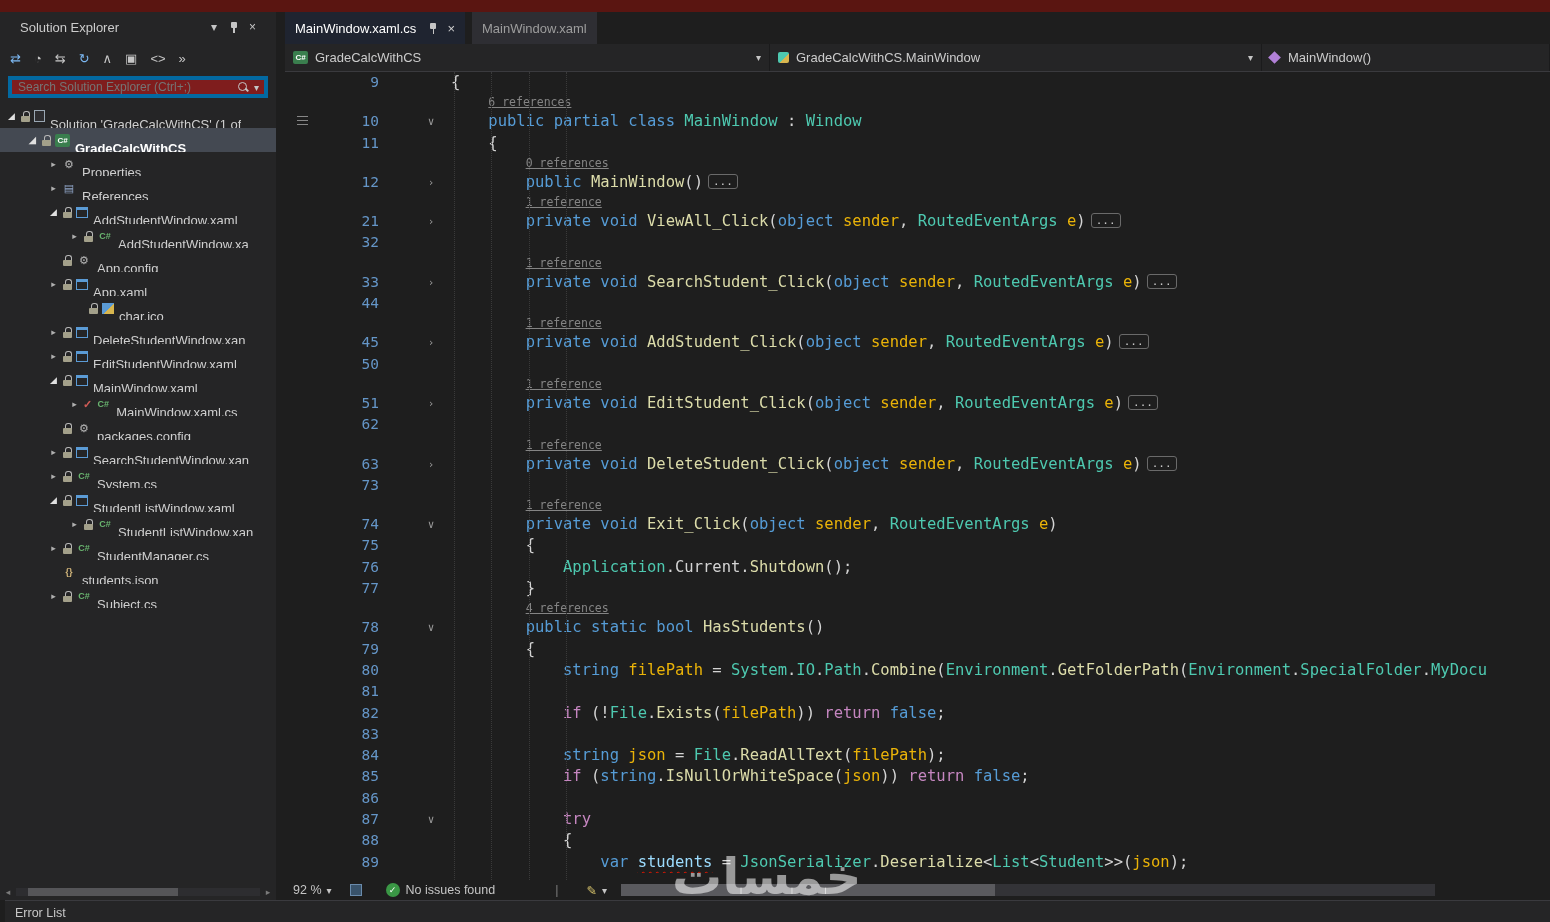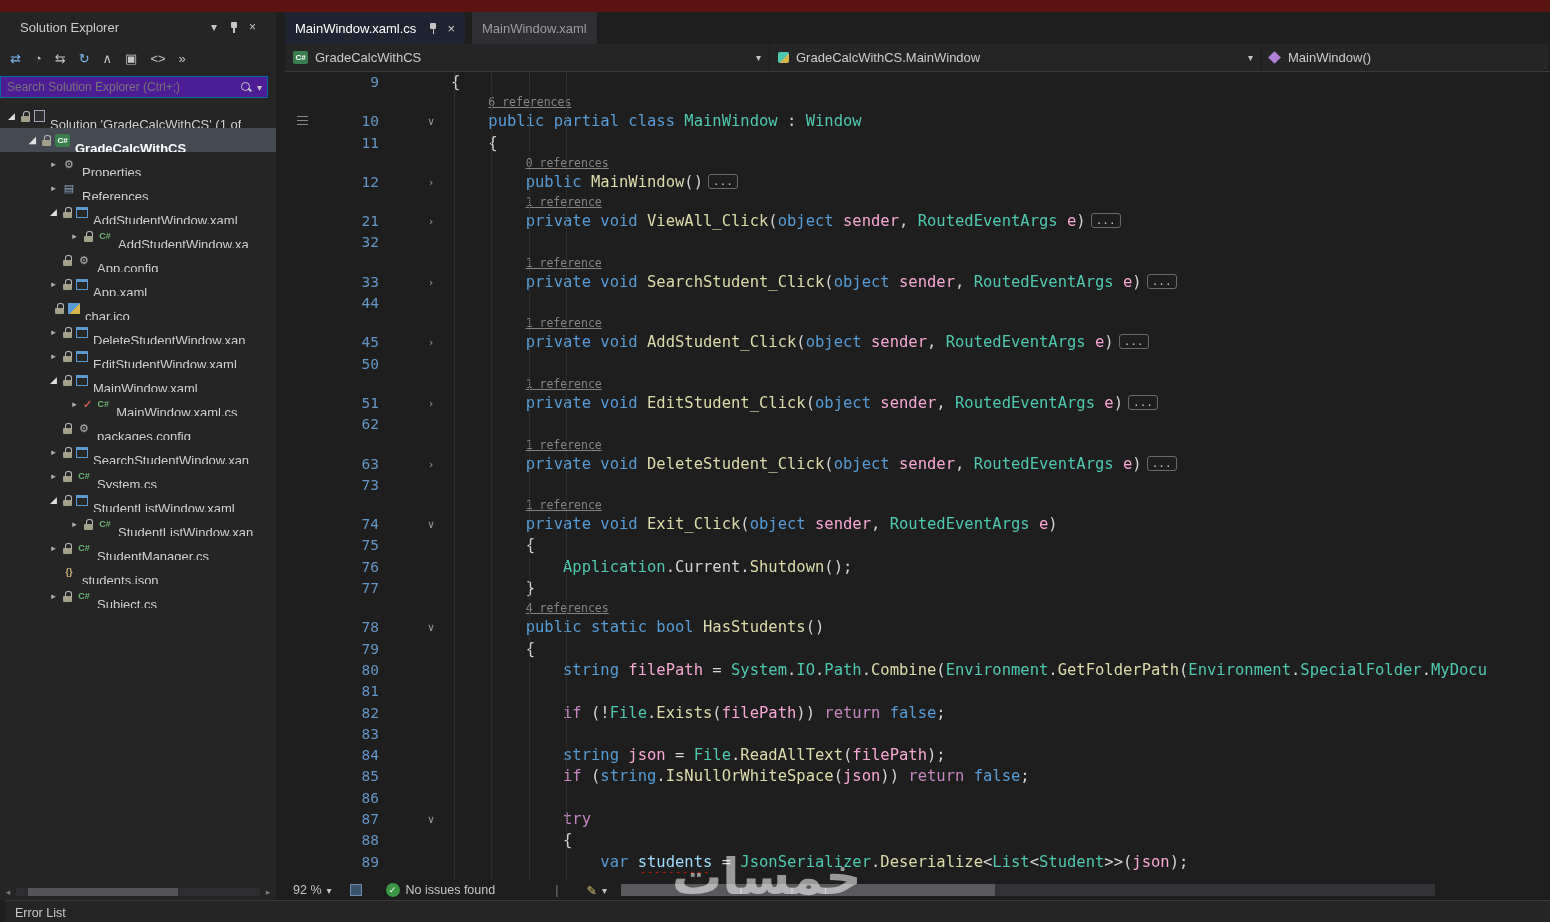--- a/index.html
+++ b/index.html
@@ -18,21 +18,21 @@
   .se-header .spacer { flex:1; }
   .hicon { color:#c5c5c5; font-size:12px; margin-left:10px; cursor:pointer; }
   .pin-icon { position:relative; width:10px; height:13px; display:inline-block; margin-left:12px; }
   .pin-icon::before { content:""; position:absolute; left:2px; top:1px; width:6px; height:6px; background:#c5c5c5; border-radius:1px; }
   .pin-icon::after { content:""; position:absolute; left:4.5px; top:7px; width:1.5px; height:5px; background:#c5c5c5; }
 
   .se-toolbar { display:flex; align-items:center; height:32px; padding:0 10px; gap:13px; }
   .tbi { color:#c5c5c5; font-size:13px; line-height:1; cursor:pointer; }
   .tbi.accent { color:#7cb8f2; }
 
-  .se-search { position:relative; margin:2px 8px 4px 0; height:22px; background:#4c1d95; border:1px solid #0369a1; display:flex; align-items:center; }
+  .se-search { position:relative; margin:2px 8px 4px 8px; height:22px; background:#7f1d1d; border:4px solid #0369a1; display:flex; align-items:center; }
   .se-search input { flex:1; background:transparent; border:none; outline:none; color:#9a9a9a; font-size:12px; padding:0 6px; font-family:"Liberation Sans", sans-serif; }
   .mag-icon { position:relative; width:13px; height:13px; margin-right:4px; display:inline-block; }
   .mag-icon::before { content:""; position:absolute; left:1px; top:1px; width:7px; height:7px; border:1.5px solid #c5c5c5; border-radius:50%; }
   .mag-icon::after { content:""; position:absolute; left:8px; top:8px; width:4px; height:1.5px; background:#c5c5c5; transform:rotate(45deg); }
   .search-caret { color:#c5c5c5; font-size:10px; margin-right:5px; }
 
   #tree { position:absolute; left:0; right:0; top:92px; bottom:18px; overflow:hidden; }
   .trow { display:flex; align-items:center; height:24px; white-space:nowrap; overflow:hidden; font-size:13px; color:#cfcfcf; cursor:default; }
   .trow.sel { background:#444952; color:#ffffff; font-weight:bold; }
   .arrow { width:15px; flex:none; text-align:center; font-size:9px; color:#b0b0b0; }
@@ -87,21 +87,21 @@
   .crow { display:flex; align-items:center; height:21.3px; font:15.5px/21.3px "DejaVu Sans Mono", monospace; }
   .lrow { display:flex; align-items:center; height:18px; font:11.5px/18px "DejaVu Sans Mono", monospace; color:#848484;text-decoration:underline; }
   .c-glyph { width:34px; flex:none; display:flex; align-items:center; justify-content:center; }
   .c-num { width:60px; flex:none; text-align:right; color:#6596c8; font-size:14.5px; }
   .c-spacer { width:40px; flex:none; }
   .c-fold { width:24px; flex:none; text-align:center; color:#9a9a9a; font-size:11px; cursor:pointer; }
   .c-text { padding-left:8px; white-space:pre; flex:1; overflow:hidden; }
   .lens-text { cursor:pointer; }
   .margin-glyph { width:11px; height:11px; background:repeating-linear-gradient(#9a9a9a 0 1.5px, transparent 1.5px 4px); opacity:.85; }
   .tk-k { color:#569cd6; } .tk-c { color:#c586c0; } .tk-t { color:#4ec9b0; }
-  .tk-m { color:#dcdcaa; } .tk-v { color:#f9a8d4; } .tk-p { color:#d4d4d4; }
+  .tk-m { color:#dcdcaa; } .tk-v { color:#eab308; } .tk-p { color:#d4d4d4; }
   .tk-ve { color:#9cdcfe; text-decoration:underline; text-decoration-style:wavy; text-decoration-color:#e51400; text-decoration-thickness:1px; text-underline-offset:4px; }
   .fold-box { display:inline-block; border:1px solid #6a6a6a; border-radius:3px; margin-left:5px; padding:0 4px; font-size:11px; line-height:13px; color:#c8c8c8; vertical-align:2px; cursor:pointer; }
   .guide { position:absolute; top:0; bottom:0; border-left:1px dotted #3a3a3a; }
 
   
   #editor-bottom { left:285px; right:0; bottom:22px; height:20px; background:#1e1e1e; display:flex; align-items:center; color:#c5c5c5; font-size:12.5px; }
   #editor-bottom .zoom { display:flex; align-items:center; gap:5px; padding:0 8px; cursor:pointer; }
   #editor-bottom .caret { font-size:10px; color:#c5c5c5; }
   .indicator-icon { width:12px; height:12px; background:#39536b; border:1px solid #6a8bac; margin:0 10px; cursor:pointer; }
   .health { display:flex; align-items:center; gap:6px; margin-left:14px; cursor:pointer; }
@@ -183,21 +183,21 @@
         <span class="lock-icon"></span>
         <span class="fi fi-config">⚙</span>
         <span class="tlabel">App.config</span>
       </div>
       <div class="trow" style="padding-left: 46px;">
         <span class="arrow closed">▸</span>
         <span class="lock-icon"></span>
         <span class="fi fi-xaml"></span>
         <span class="tlabel">App.xaml</span>
       </div>
-      <div class="trow" style="padding-left: 38px;">
+      <div class="trow" style="padding-left: 72px;">
         <span class="noicon"></span>
         <span class="lock-icon"></span>
         <span class="fi fi-ico"></span>
         <span class="tlabel">char.ico</span>
       </div>
       <div class="trow" style="padding-left: 46px;">
         <span class="arrow closed">▸</span>
         <span class="lock-icon"></span>
         <span class="fi fi-xaml"></span>
         <span class="tlabel">DeleteStudentWindow.xan</span>

